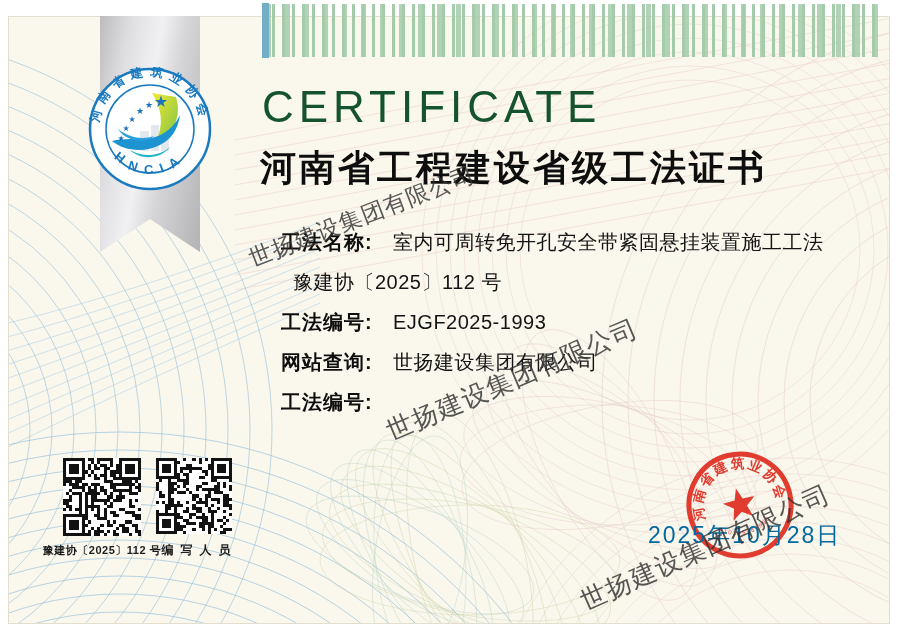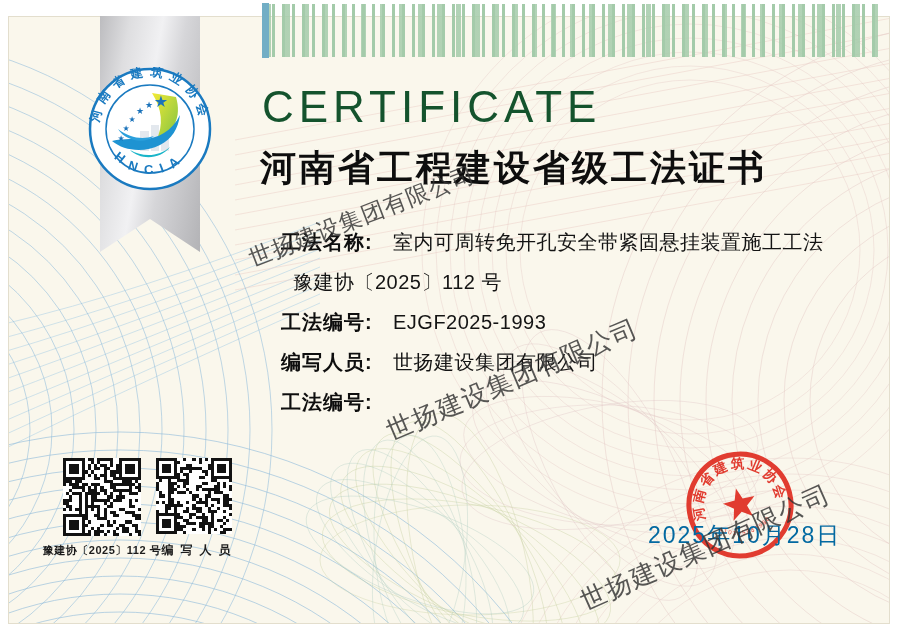--- a/index.html
+++ b/index.html
@@ -220,21 +220,21 @@
       <span class="val">室内可周转免开孔安全带紧固悬挂装置施工工法</span>
     </div>
     <div class="row">
       <span class="val">豫建协〔2025〕112 号</span>
     </div>
     <div class="row">
       <span class="lab">工法编号:</span>
       <span class="val">EJGF2025-1993</span>
     </div>
     <div class="row">
-      <span class="lab">编写人员:</span>
+      <span class="lab">网站查询:</span>
       <span class="val">世扬建设集团有限公司</span>
     </div>
     <div class="row">
       <span class="lab">工法编号:</span>
     </div>
   </div>
 
   <svg id="qr1" class="qr" viewBox="0 0 25 25" shape-rendering="crispEdges">
       <rect width="25" height="25" fill="#ffffff"></rect>
       <rect x="0" y="0" width="1" height="1" fill="#121212"></rect>

